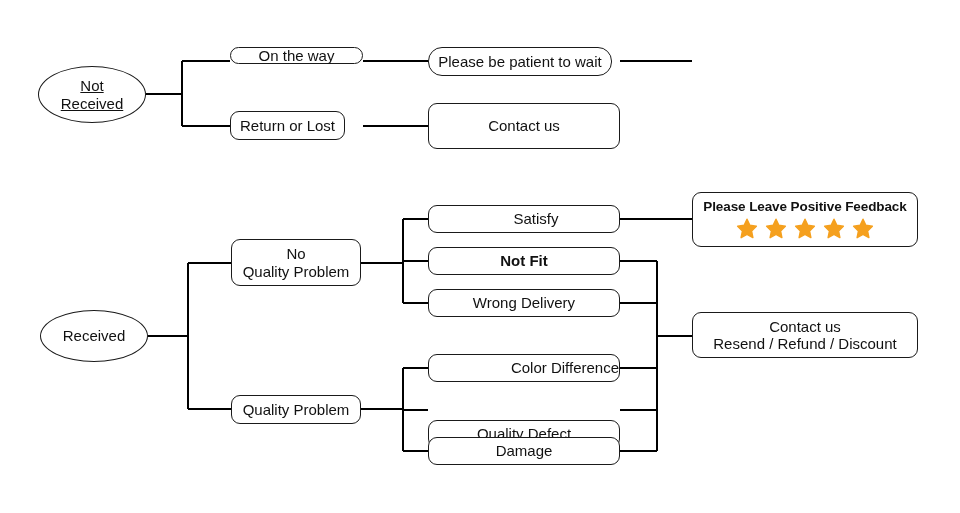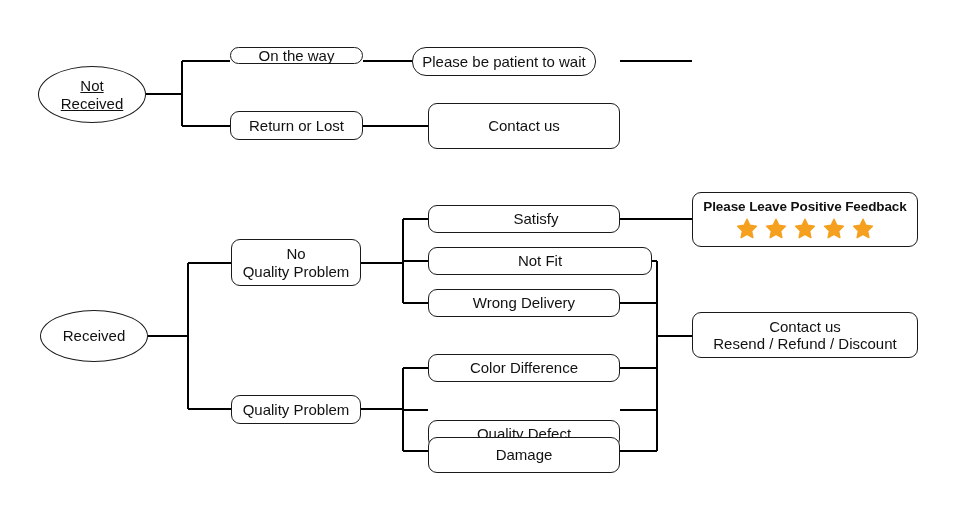--- a/index.html
+++ b/index.html
@@ -123,25 +123,25 @@
 
   <div class="node ellipse n-fs15" style="left:38px; top:66px; width:108px; height:57px;text-decoration:underline;">
     <span class="line1">Not</span>
     <span class="line2">Received</span>
   </div>
 
   <div class="node rounded n-fs15" style="left:230px; top:47px; width:133px; height:17px;">
     <span class="line1">On the way</span>
   </div>
 
-  <div class="node rounded n-fs15" style="left:230px; top:111px; width:133px; height:29px;">
+  <div class="node rounded n-fs15" style="left:230px; top:111px; width:115px; height:29px;">
     <span class="line1">Return or Lost</span>
   </div>
 
-  <div class="node rounded n-fs15" style="left:412px; top:47px; width:184px; height:29px;border-radius:14px;">
+  <div class="node rounded n-fs15" style="left:428px; top:47px; width:184px; height:29px;border-radius:14px;">
     <span class="line1">Please be patient to wait</span>
   </div>
 
   <div class="node rounded n-fs15" style="left:428px; top:103px; width:192px; height:46px;">
     <span class="line1">Contact us</span>
   </div>
 
 
   <div class="node ellipse n-fs15" style="left:40px; top:310px; width:108px; height:52px;">
     <span class="line1">Received</span>
@@ -153,37 +153,37 @@
   </div>
 
   <div class="node rounded n-fs15" style="left:231px; top:395px; width:130px; height:29px;">
     <span class="line1">Quality Problem</span>
   </div>
 
   <div class="node rounded n-fs15" style="left:428px; top:205px; width:192px; height:28px;padding-left:24px;">
     <span class="line1">Satisfy</span>
   </div>
 
-  <div class="node rounded n-fs15" style="left:428px; top:247px; width:224px; height:28px;">
+  <div class="node rounded n-fs15" style="left:428px; top:247px; width:192px; height:28px;font-weight:bold;">
     <span class="line1">Not Fit</span>
   </div>
 
   <div class="node rounded n-fs15" style="left:428px; top:289px; width:192px; height:28px;">
     <span class="line1">Wrong Delivery</span>
   </div>
 
-  <div class="node rounded n-fs15" style="left:428px; top:354px; width:192px; height:28px;">
+  <div class="node rounded n-fs15" style="left:428px; top:354px; width:192px; height:28px;align-items:flex-end;">
     <span class="line1">Color Difference</span>
   </div>
 
   <div class="node rounded n-fs15" style="left:428px; top:396px; width:192px; height:28px;margin-top:24px;">
     <span class="line1">Quality Defect</span>
   </div>
 
-  <div class="node rounded n-fs15" style="left:428px; top:437px; width:192px; height:36px;">
+  <div class="node rounded n-fs15" style="left:428px; top:437px; width:192px; height:28px;">
     <span class="line1">Damage</span>
   </div>
 
   <div class="node rounded" style="left:692px; top:192px; width:226px; height:55px; justify-content:center;">
     <span class="fb-title">Please Leave Positive Feedback</span>
     <div class="stars" id="star-row">
         <svg class="star" viewBox="0 0 24 24">
           <path d="M12 1.4 L15.1 8.0 L22.2 9.0 L17.0 14.2 L18.4 21.4 L12 17.9 L5.6 21.4 L7.0 14.2 L1.8 9.0 L8.9 8.0 Z" fill="#F5A01E" stroke="#F5A01E" stroke-width="1.6" stroke-linejoin="round"></path>
         </svg>
         <svg class="star" viewBox="0 0 24 24">

